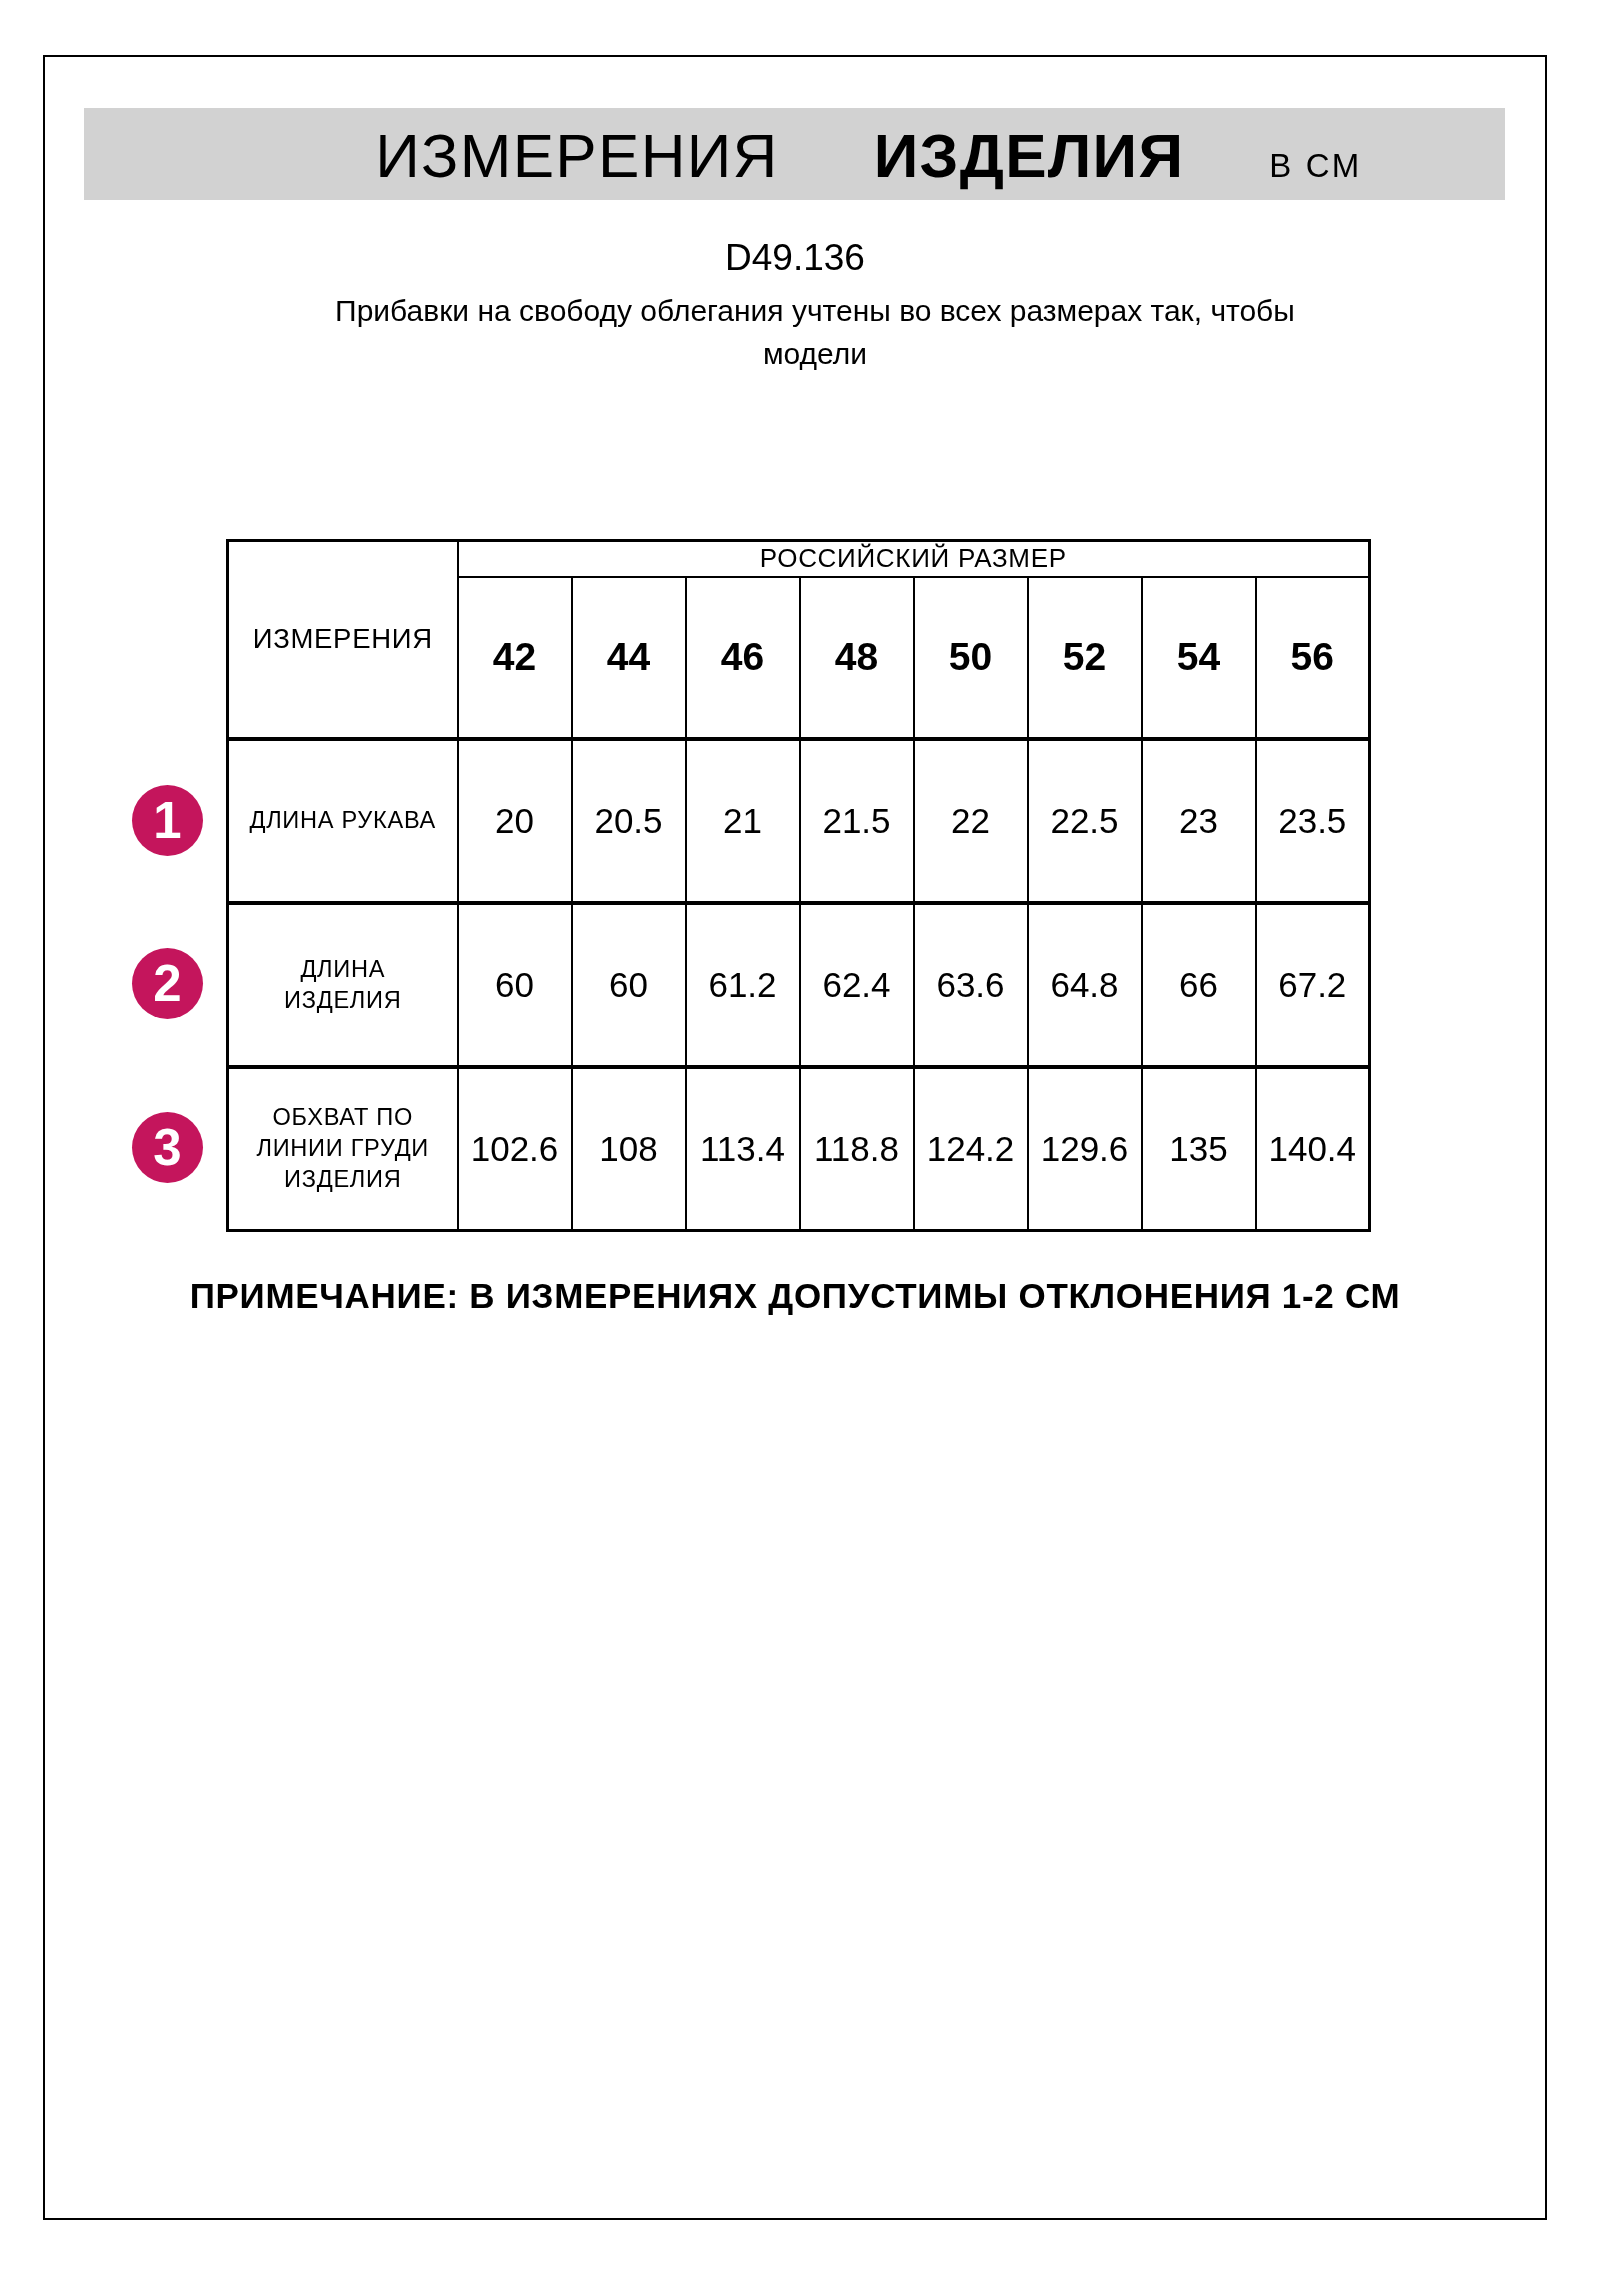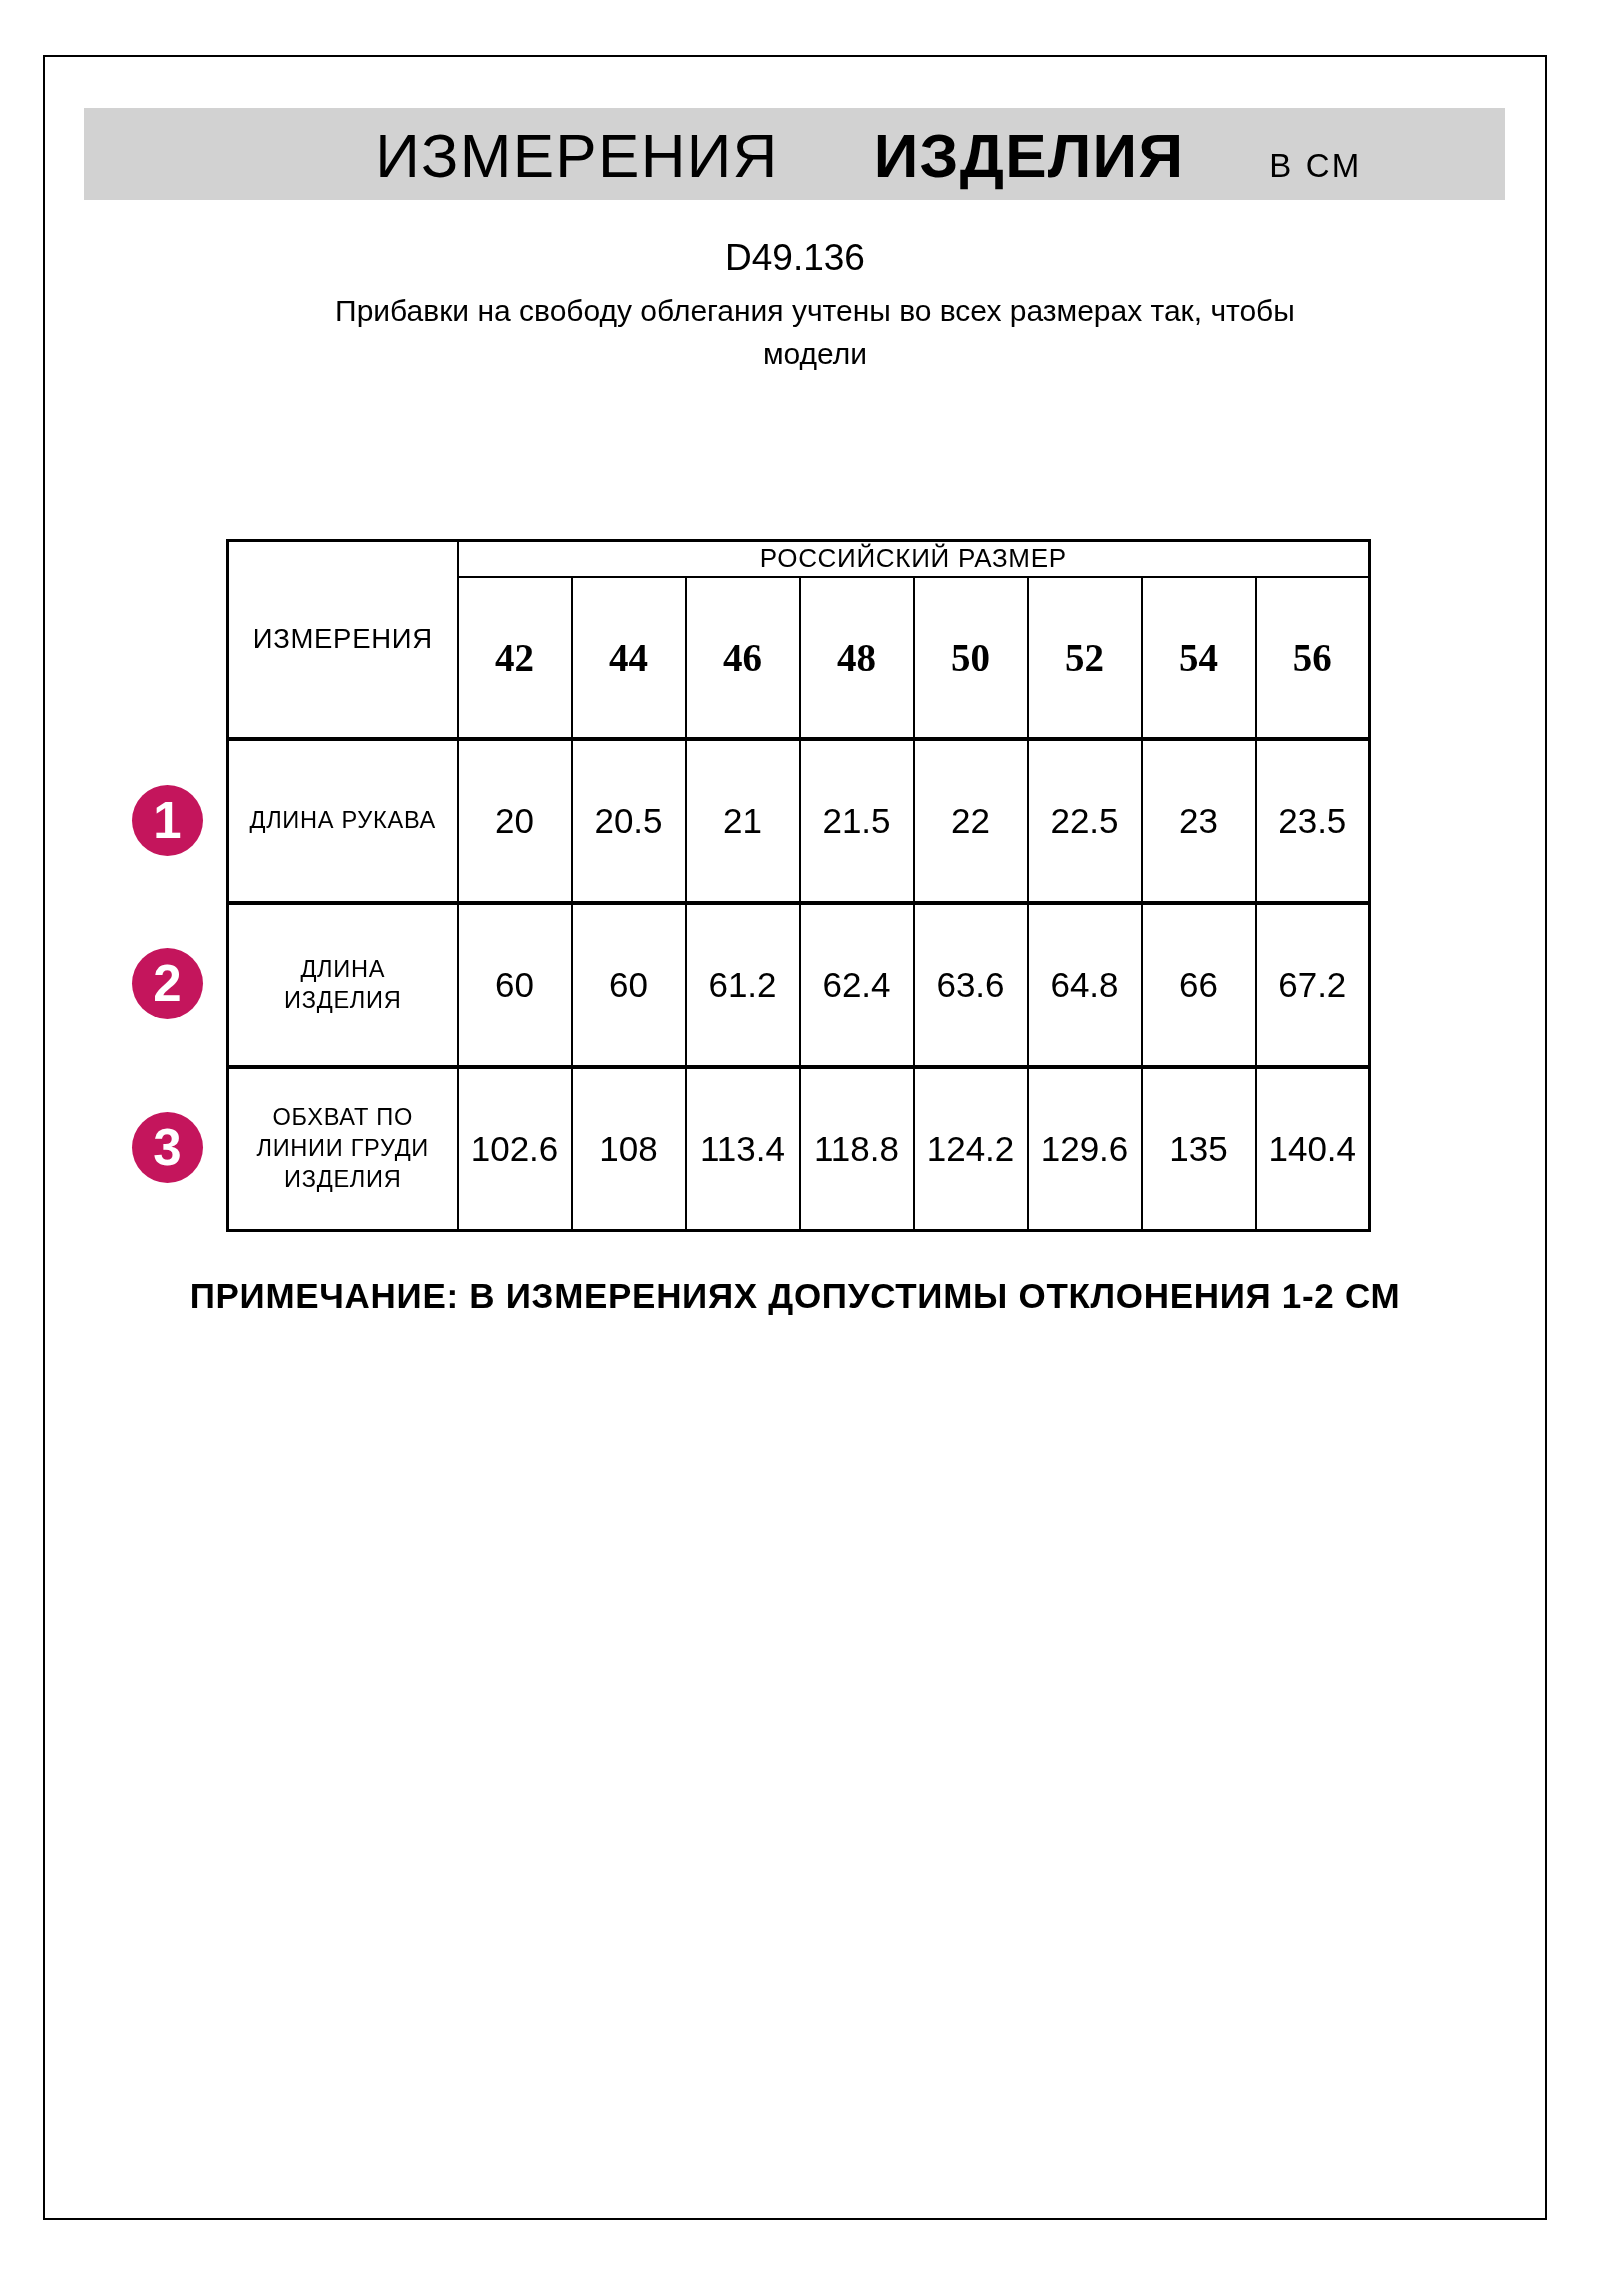--- a/index.html
+++ b/index.html
@@ -63,21 +63,21 @@
     border: 2px solid #000;
     text-align: center;
     vertical-align: middle;
     padding: 0;
   }
   tr.r-head1 td { height: 36px; }
   tr.r-head2 td { height: 162px; }
   tr.r-data  td { height: 164px; border-top-width: 4.6px; margin-top: 48px; }
   td.corner-label   { font-size: 27.5px; letter-spacing: 0.7px; }
   td.size-sys-head  { font-size: 26px; letter-spacing: 0.7px; }
-  td.size-head      { font-size: 39px; font-weight: 700; font-family: Liberation Serif, serif; }
+  td.size-head      { font-size: 39px; font-weight: 700; }
   td.row-label      { font-size: 23.6px; line-height: 31px; letter-spacing: 0.7px; }
   td.value-cell     { font-size: 35px; }
   .badge {
     position: absolute;
     left: 132px;
     width: 71px; height: 71px;
     border-radius: 50%;
     background: #C4155C;
     color: #fff;
     font-size: 51px;

